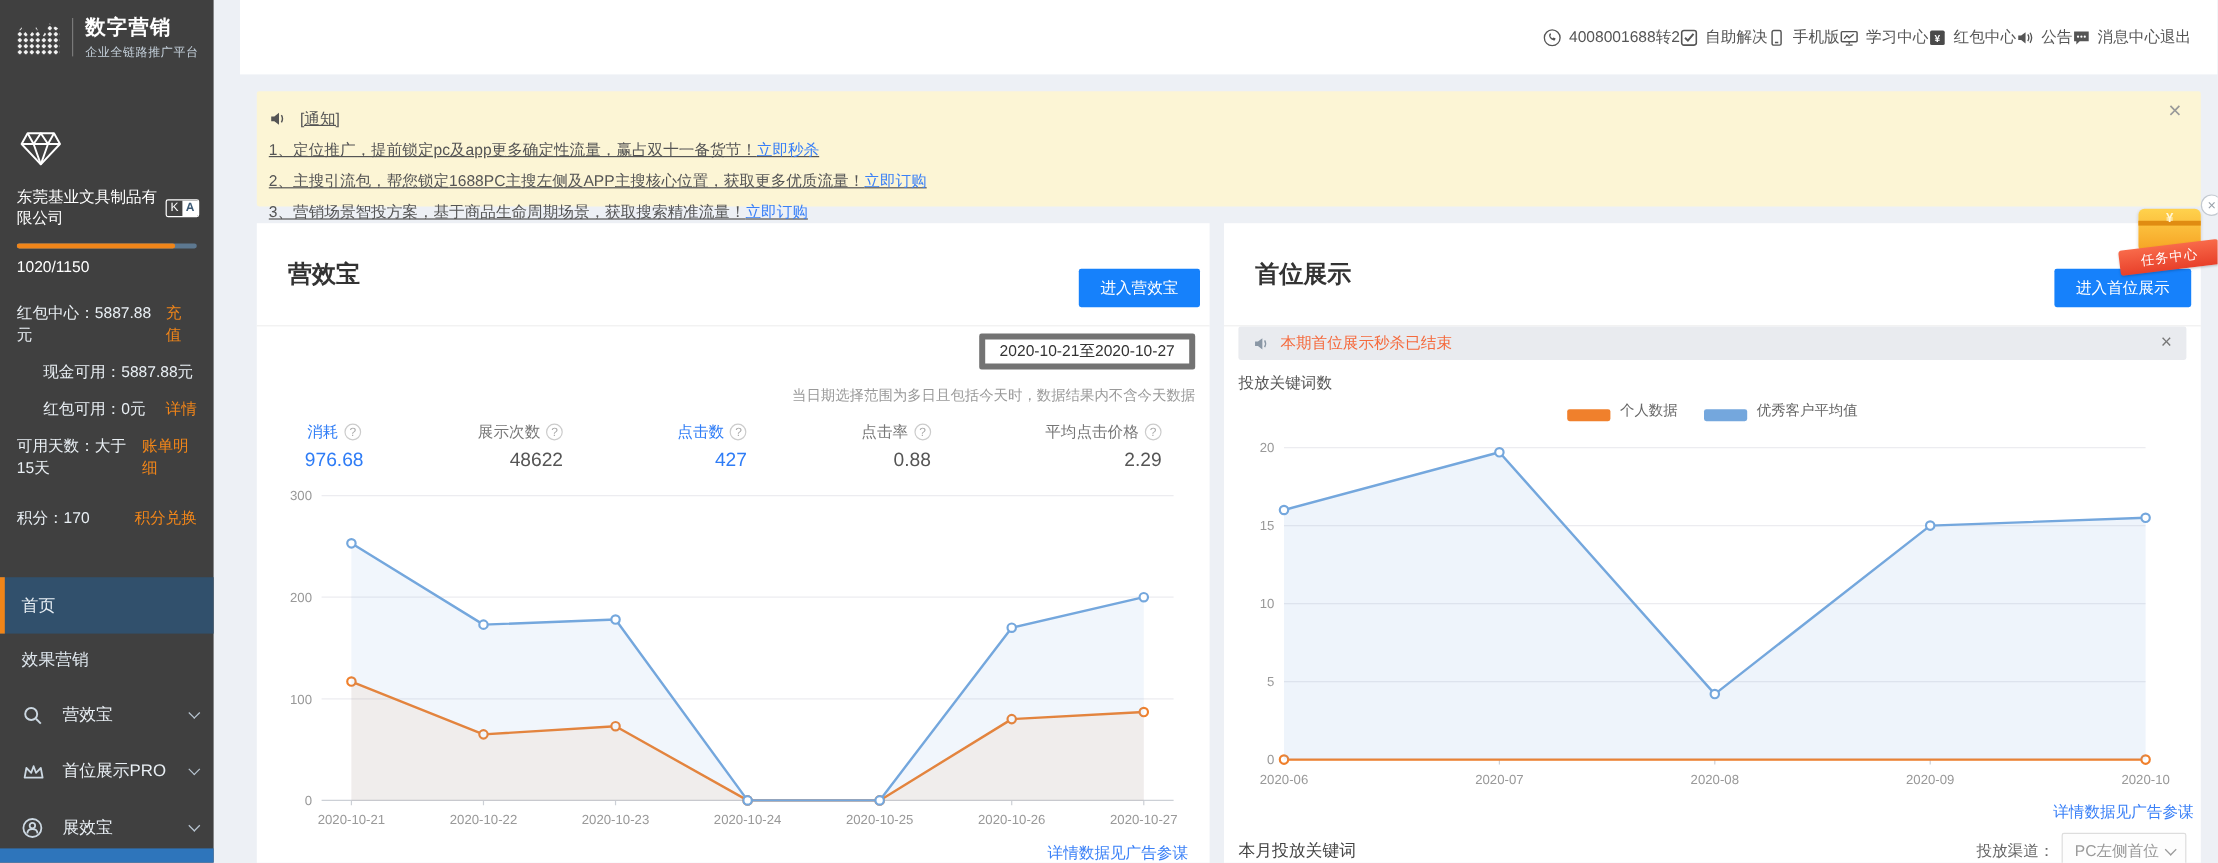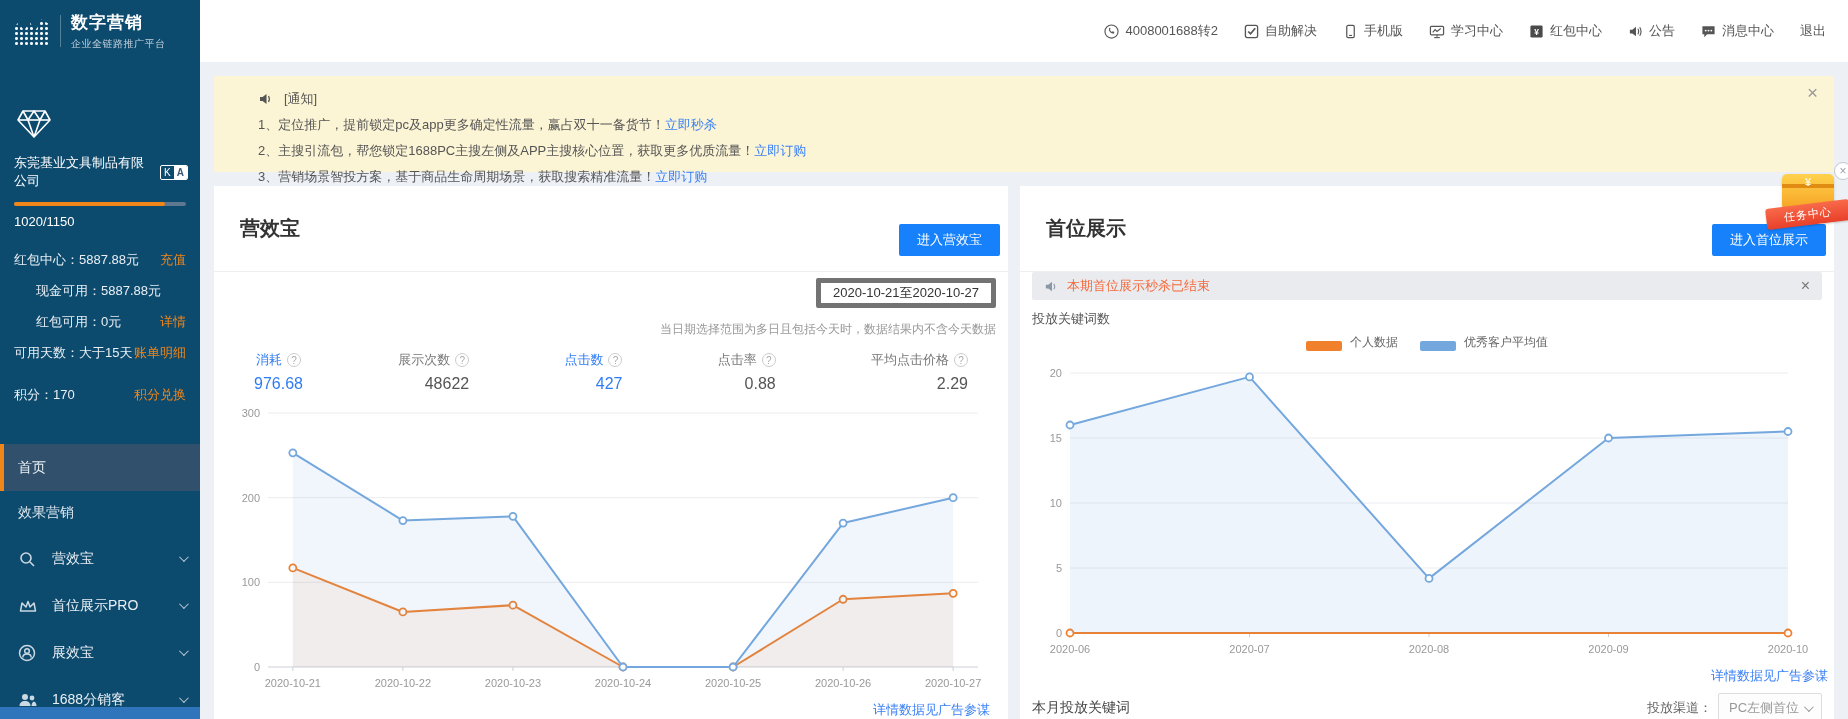--- a/index.html
+++ b/index.html
@@ -1,26 +1,26 @@
 <!DOCTYPE html>
 <html><head>
 <meta charset="utf-8">
 <style>
   * { margin:0; padding:0; box-sizing:border-box; }
   html,body { width:1848px; height:719px; overflow:hidden; }
   body { font-family:"Liberation Sans","DejaVu Sans",sans-serif; background:#edf0f5; position:relative; color:#555; }
 
   
   .topbar { position:absolute; left:200px; top:0; right:0; height:62px; background:#fff; display:flex; align-items:center; justify-content:flex-end; }
-  .topnav { display:flex; align-items:center; gap:26px; padding-right:22px; font-size:13px; color:#555; }
+  .topnav { display:flex; align-items:center; padding-right:22px; font-size:13px; color:#555; }
   .topnav .nav-item { display:flex; align-items:center; gap:6px; cursor:pointer; white-space:nowrap; }
   .topnav svg { display:block; }
 
   
-  .sidebar { position:absolute; left:0; top:0; width:200px; height:719px; background:#0c4a6e; color:#fff; }
+  .sidebar { position:absolute; left:0; top:0; width:178px; height:719px; background:#404040; color:#fff; }
   .logo-row { height:62px; display:flex; align-items:center; padding-left:14px; }
   .logo-dots { width:36px; height:30px;
     background-image:radial-gradient(circle, rgba(255,255,255,.95) 1.3px, transparent 1.6px);
     background-size:5px 5px;
     clip-path:polygon(0% 38%, 12% 22%, 28% 48%, 44% 20%, 58% 52%, 76% 12%, 100% 28%, 100% 100%, 0% 100%);
   }
   .logo-divider { width:1px; height:32px; background:rgba(255,255,255,.3); margin:0 10px; }
   .brand-title { font-size:17px; font-weight:bold; letter-spacing:1px; }
   .brand-sub { font-size:10px; color:#c6d2dd; margin-top:3px; letter-spacing:.5px; }
 
@@ -41,21 +41,21 @@
   .menu { margin-top:40px; }
   .menu-item { height:47px; display:flex; align-items:center; padding:0 14px 0 18px; font-size:14px; color:#e9eff4; cursor:pointer; position:relative; }
   .menu-item.active { background:#31506c; border-left:4px solid #f08519; padding-left:14px; }
   .menu-item .mi-icon { width:22px; height:20px; margin-right:12px; color:#ccd8e2; display:flex; align-items:center; }
   .menu-item .spacer { flex:1; }
   .menu-section { height:44px; display:flex; align-items:center; padding:0 18px; font-size:14px; color:#dfe7ee; }
   .caret-down { width:7px; height:7px; border-right:1.5px solid #b9c6d2; border-bottom:1.5px solid #b9c6d2; transform:rotate(45deg) translateY(-2px); }
   .sidebar-bottom-strip { position:absolute; left:0; bottom:0; width:100%; height:12px; background:#2e75bb; }
 
   
-  .notice { position:absolute; left:214px; top:76px; width:1620px; height:96px; background:#fcf5d5; border-radius:2px; padding:12px 44px; font-size:13px; color:#555; }
+  .notice { position:absolute; left:214px; top:76px; width:1620px; height:96px; background:#fcf5d5; border-radius:2px; padding:12px 10px; font-size:13px; color:#555;text-decoration:underline; }
   .notice .tag-row { display:flex; align-items:center; gap:10px; margin-top:2px; }
   .notice .line { margin-top:8px; }
   .blink { color:#3a80f7; cursor:pointer; text-decoration:none; }
   .notice-close { position:absolute; right:16px; top:6px; font-size:19px; color:#999; cursor:pointer; }
 
   
   .panel { position:absolute; top:186px; background:#fff; height:560px; }
   .panel-left { left:214px; width:794px; }
   .panel-right { left:1020px; width:814px; }
   .panel-head { height:86px; display:flex; align-items:center; justify-content:space-between; padding:0 8px 0 26px; border-bottom:1px solid #efefef; }

